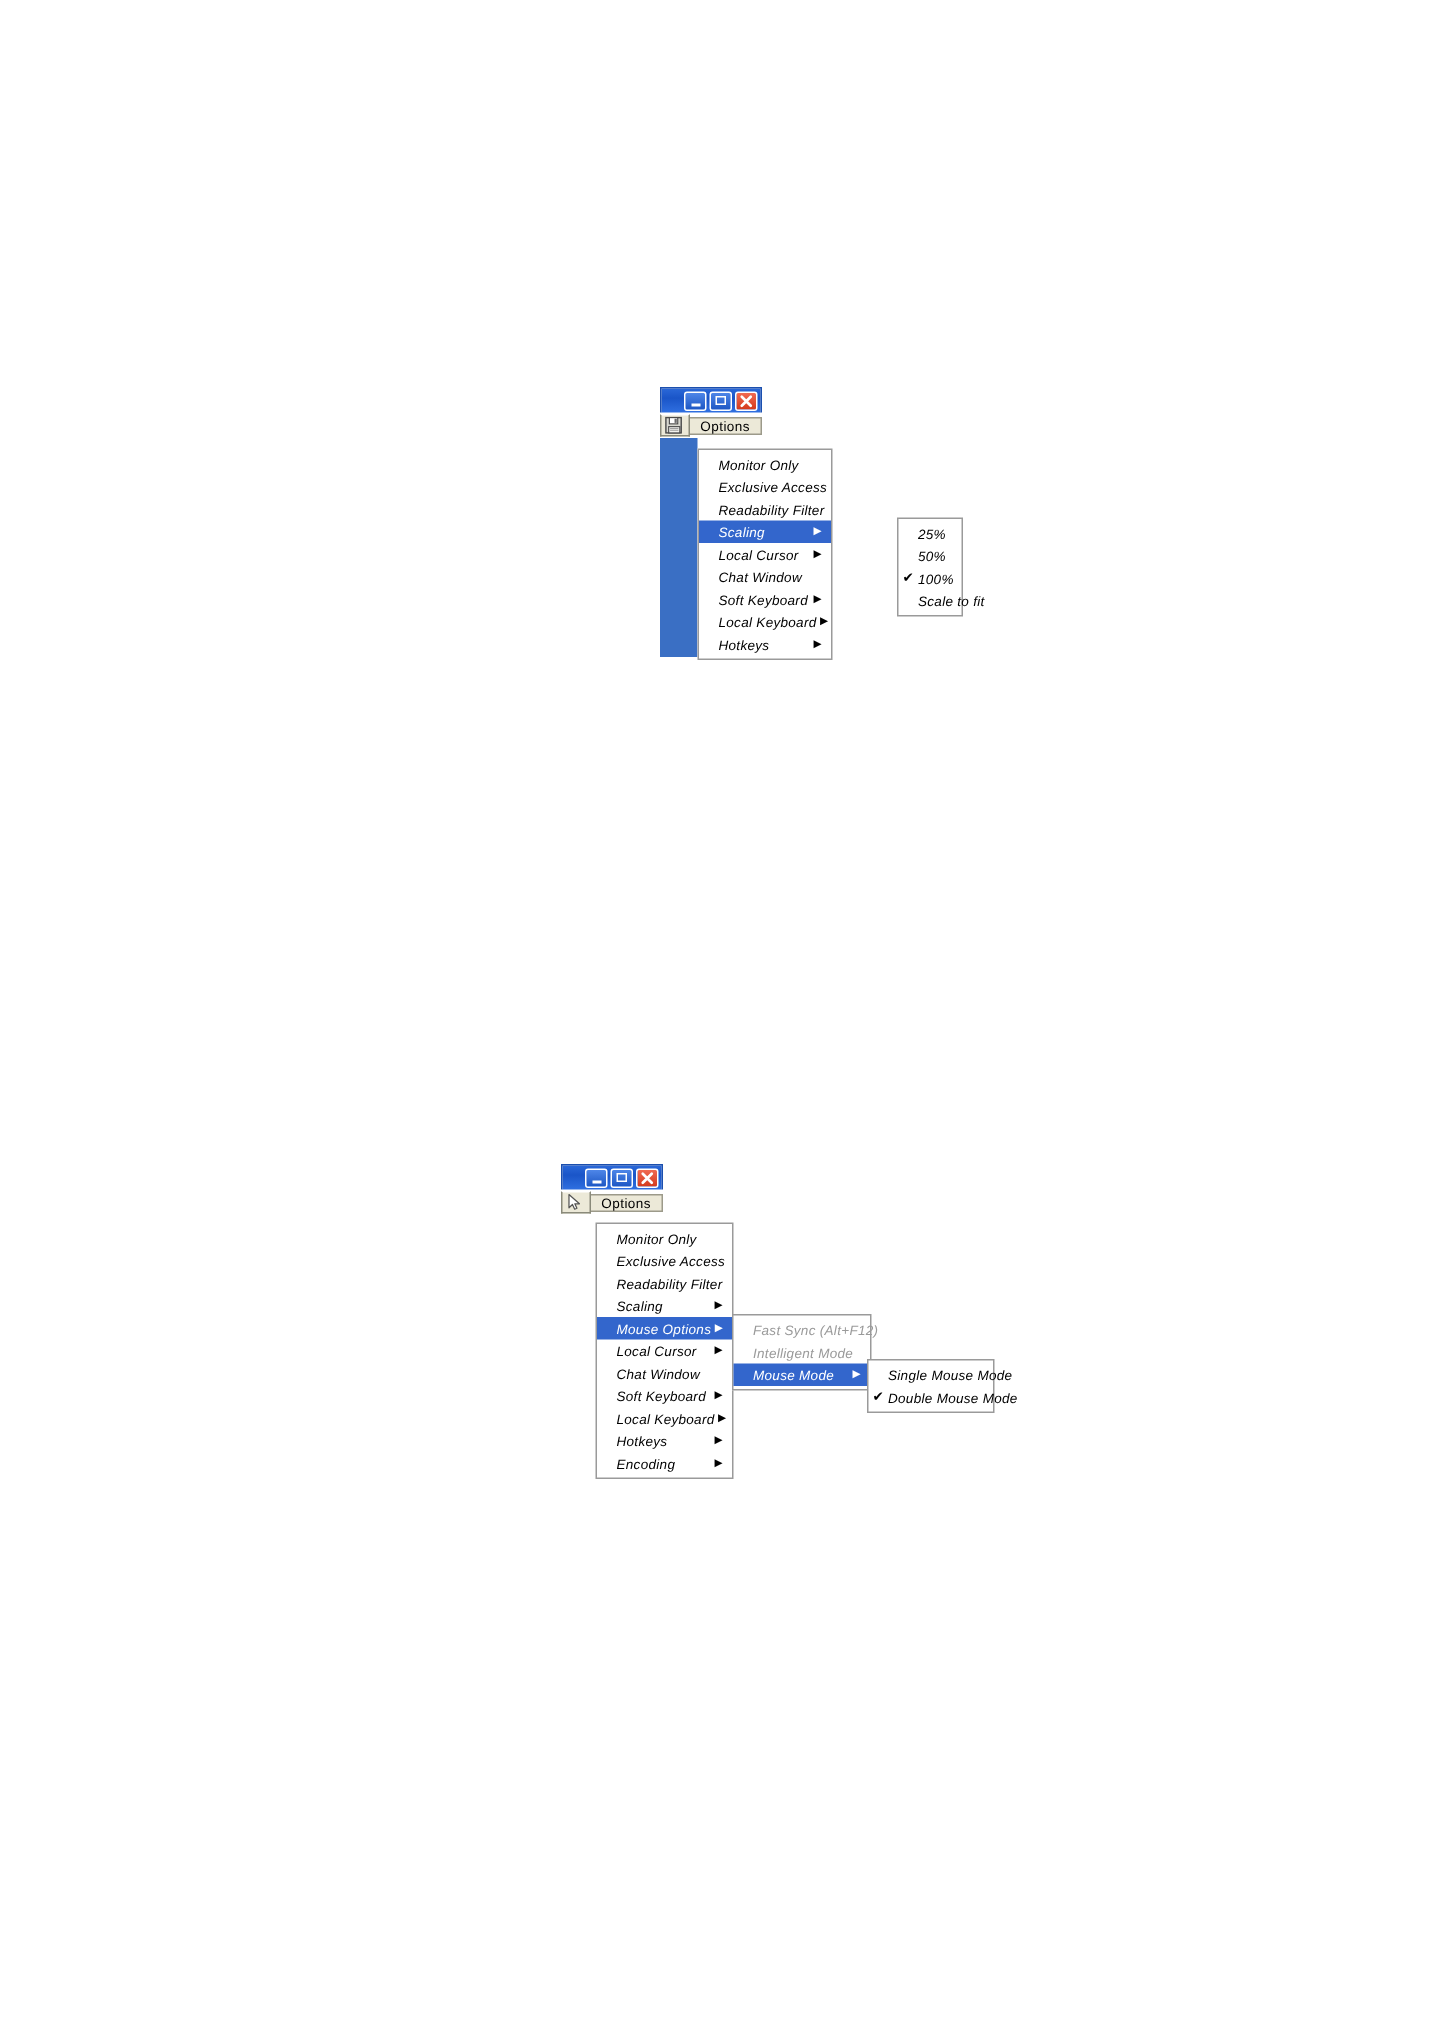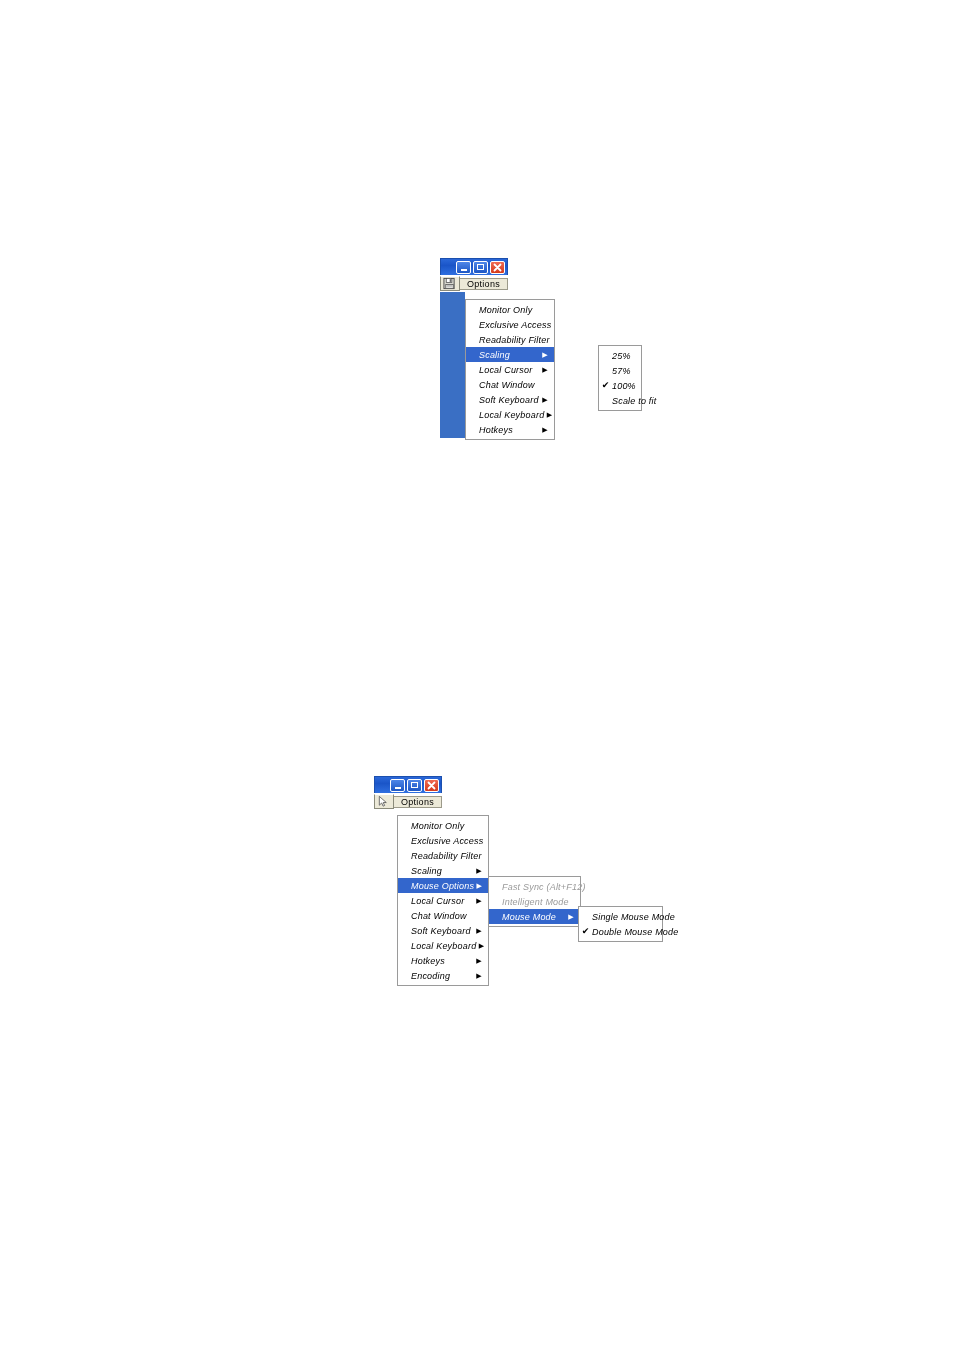--- a/index.html
+++ b/index.html
@@ -252,21 +252,21 @@
   </div>
 
 <div class="menu" id="submenu1" style="left:554px; top:345px; width:44px;margin-left:44px;">
     <div class="menu-item">
       <span class="mi-check"></span>
       <span class="mi-label">25%</span>
       <span class="mi-arrow"></span>
     </div>
     <div class="menu-item">
       <span class="mi-check"></span>
-      <span class="mi-label">57%</span>
+      <span class="mi-label">50%</span>
       <span class="mi-arrow"></span>
     </div>
     <div class="menu-item">
       <span class="mi-check">✔</span>
       <span class="mi-label">100%</span>
       <span class="mi-arrow"></span>
     </div>
     <div class="menu-item">
       <span class="mi-check"></span>
       <span class="mi-label">Scale to fit</span>

